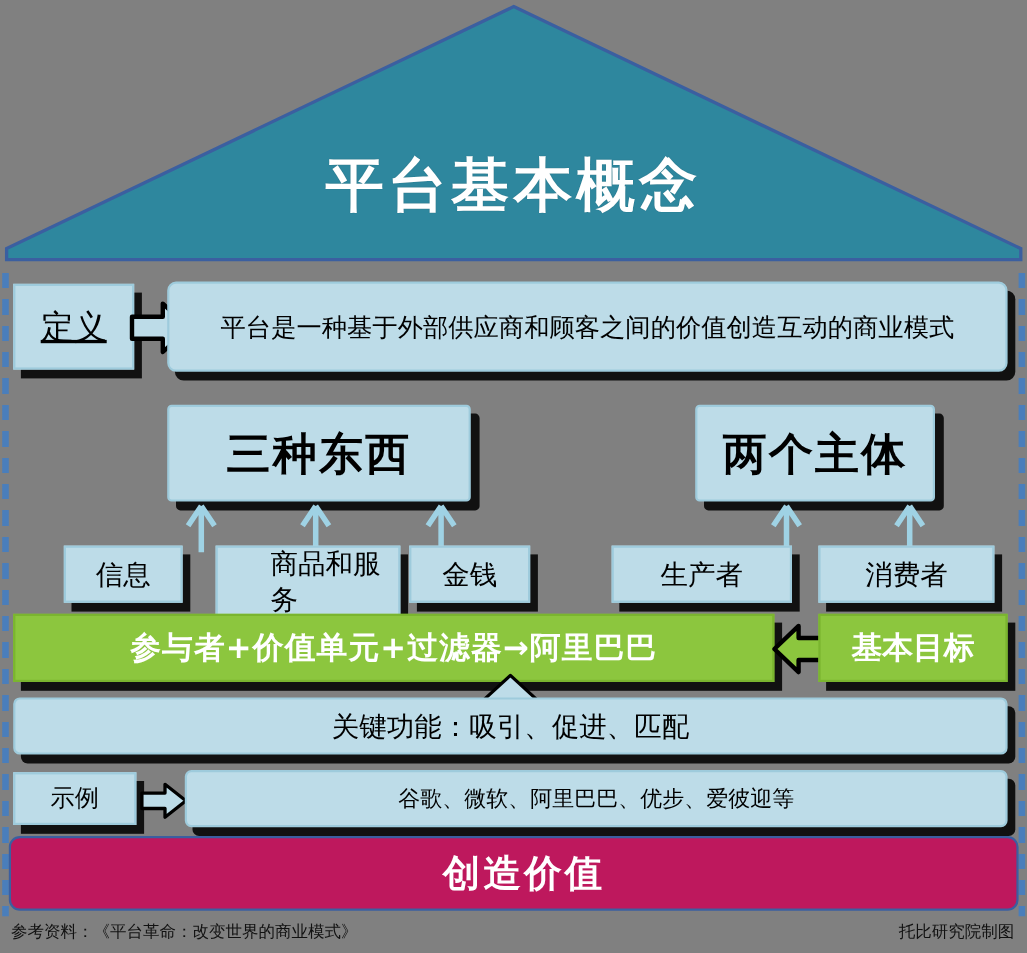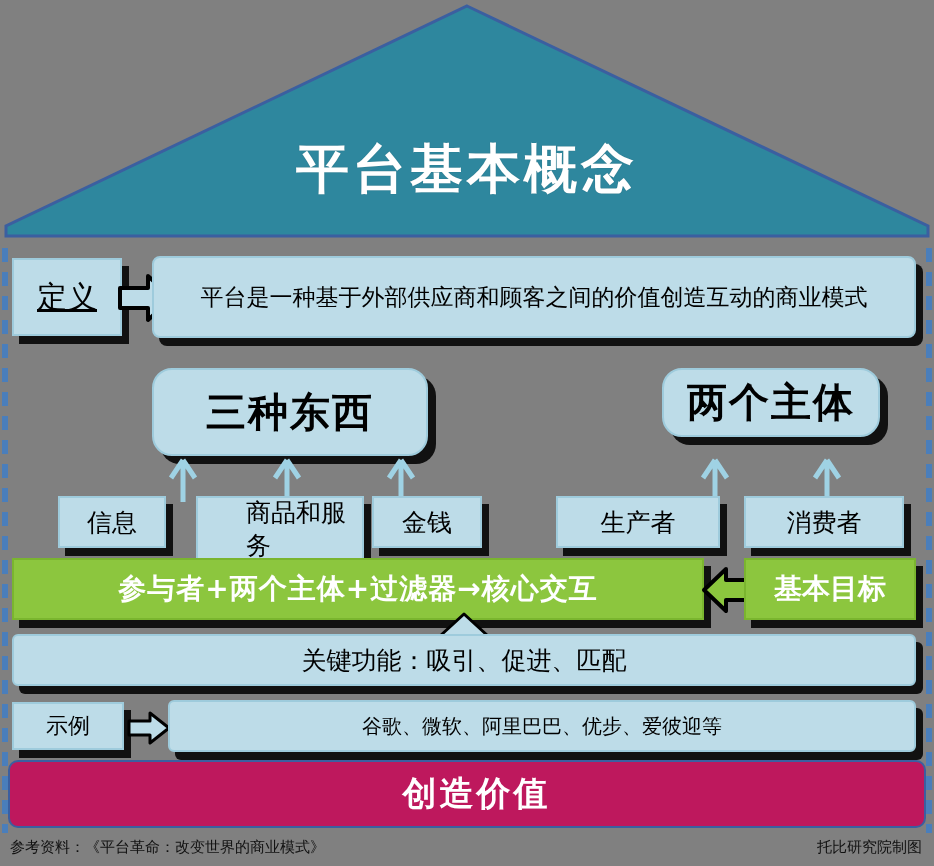--- a/index.html
+++ b/index.html
@@ -36,21 +36,21 @@
   
   .box{
     position:absolute;
     background:#bddce8;
     border:2px solid #9ecbdc;
     box-shadow:7px 8px 0 0 #111111;
     display:flex;align-items:center;justify-content:center;
     color:#000;
     box-sizing:border-box;
   }
-  .box.rnd{border-radius:20px;box-shadow:8px 8px 0 0 #111111;}
+  .box.rnd{border-radius:4px;box-shadow:8px 8px 0 0 #111111;}
   .box.green{
     background:#8cc63e;border:2px solid #7ab52f;color:#ffffff;font-weight:bold;
   }
   .box.teal{
     background:#be185d;border:2px solid #3b5fa0;color:#ffffff;border-radius:10px;
     box-shadow:none;
     padding-left:19px;
   }
 
   
@@ -103,21 +103,21 @@
   </div>
 
   <div class="box" style="left:152px;top:256px;width:764px;height:82px;border-radius:8px;">
     <span class="t-def-body">平台是一种基于外部供应商和顾客之间的价值创造互动的商业模式</span>
   </div>
 
   <div class="box rnd" style="left:152px;top:368px;width:276px;height:88px;">
     <span class="t-big">三种东西</span>
   </div>
 
-  <div class="box rnd" style="left:662px;top:368px;width:218px;height:69px;">
+  <div class="box rnd" style="left:632px;top:368px;width:218px;height:88px;">
     <span class="t-big">两个主体</span>
   </div>
 
   <div class="arrow" style="left:168px;top:458px;">
     <svg width="30" height="44" viewBox="0 0 30 44">
       <path d="M15,2 L27,20 M15,2 L3,20 M15,2 L15,44" stroke="#9fd2e4" stroke-width="5" fill="none"></path>
     </svg>
   </div>
   <div class="arrow" style="left:272px;top:458px;">
     <svg width="30" height="44" viewBox="0 0 30 44">
@@ -152,21 +152,21 @@
   </div>
 
   <div class="box" style="left:556px;top:496px;width:164px;height:52px;">
     <span class="t-mid">生产者</span>
   </div>
   <div class="box" style="left:744px;top:496px;width:160px;height:52px;">
     <span class="t-mid">消费者</span>
   </div>
 
   <div class="box green" style="left:12px;top:558px;width:692px;height:62px;">
-    <span class="t-green">参与者+两个主体+过滤器→核心交互</span>
+    <span class="t-green">参与者+价值单元+过滤器→阿里巴巴</span>
   </div>
 
   <div class="arrow" style="left:700px;top:565px;">
     <svg width="58" height="50" viewBox="0 0 58 50">
       <path d="M54,15 L26,15 L26,4 L4,25 L26,46 L26,35 L54,35 Z" fill="#8cc63e" stroke="#000" stroke-width="4" stroke-linejoin="round"></path>
     </svg>
   </div>
 
   <div class="box green" style="left:744px;top:558px;width:172px;height:62px;">
     <span class="t-goal">基本目标</span>

